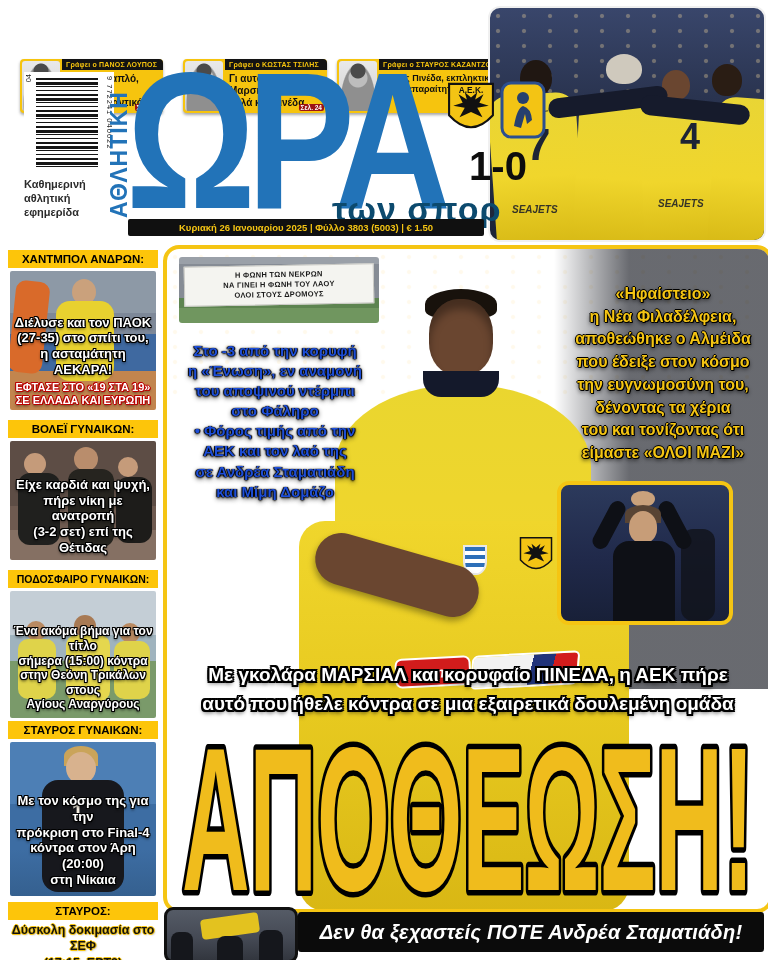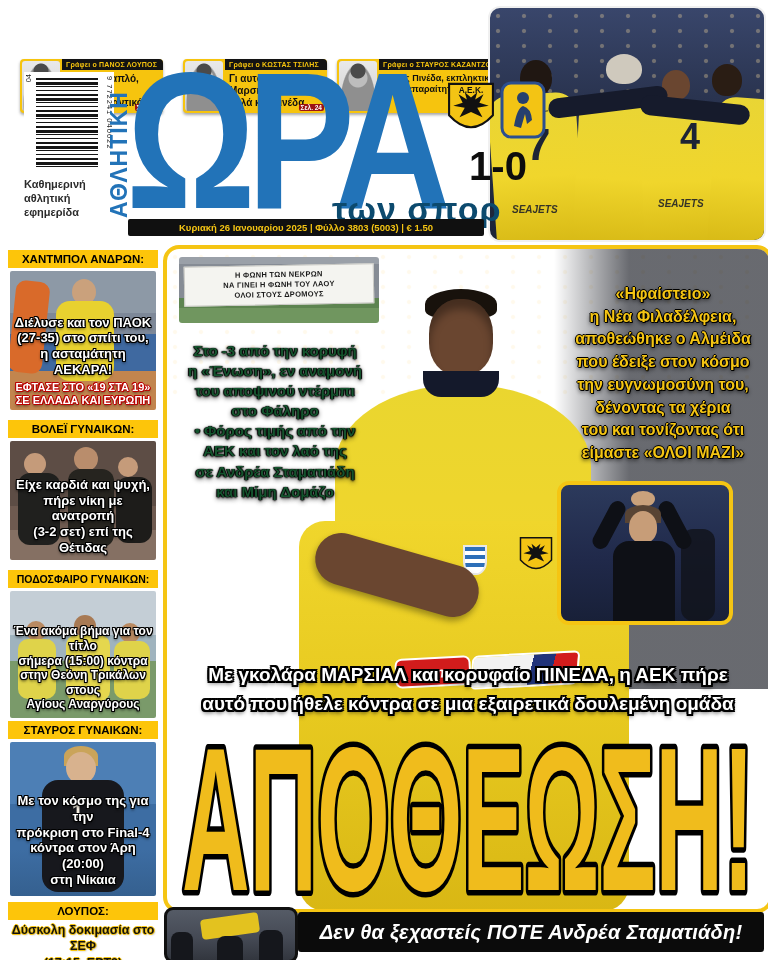--- a/index.html
+++ b/index.html
@@ -77,21 +77,21 @@
     overflow:hidden;background:
       radial-gradient(ellipse at 50% 16%, #415070 0%, #2b3document651 35%, #1a2338 70%),
       linear-gradient(180deg,#343f5e 0%,#1d2740 45%,#141c30 100%);}
   .shade-right{position:absolute;right:0;top:0;width:215px;height:440px;
     background:linear-gradient(90deg,transparent,rgba(4,7,16,.6) 35%);}
   .banner-inset{position:absolute;left:12px;top:8px;width:200px;height:66px;border-radius:3px;overflow:hidden;
     background:linear-gradient(180deg,#9aa0a8 0 10%,#868c95 10% 62%,#5d8450 62% 78%,#70965f 78% 100%);}
   .banner-cloth{position:absolute;left:5px;top:8px;right:5px;height:38px;background:#f4f4f0;
     transform:rotate(-1deg);border:1px solid #c9c9c4;display:flex;align-items:center;justify-content:center;}
   .banner-text{font-size:7.5px;font-weight:bold;color:#1a1a1a;text-align:center;line-height:1.35;letter-spacing:.3px;}
-  .deck-left{position:absolute;left:2px;top:92px;width:212px;text-align:center;color:#14532d;font-weight:bold;
+  .deck-left{position:absolute;left:2px;top:92px;width:212px;text-align:center;color:#1d4ed8;font-weight:bold;
     font-size:15px;line-height:1.34;
     text-shadow:0 1px 2px #000,0 2px 5px rgba(0,0,0,.9),1px 0 1px #000,-1px 0 1px #000;}
   .deck-right{position:absolute;left:396px;top:34px;width:200px;text-align:center;color:#f5c513;font-weight:bold;
     font-size:16px;line-height:1.42;
     text-shadow:1px 0 0 #000,-1px 0 0 #000,0 1px 0 #000,0 -1px 0 #000,1px 1px 0 #000,0 2px 4px rgba(0,0,0,.9);}
   .coach-inset{position:absolute;left:390px;top:232px;width:168px;height:136px;border:4px solid #f5c513;
     border-radius:12px;overflow:hidden;background:linear-gradient(180deg,#2c3a5c 0%,#20294a 55%,#182038 100%);}
   .coach-body{position:absolute;left:52px;top:56px;width:62px;height:80px;background:#0e1016;border-radius:16px 16px 0 0;}
   .coach-armL{position:absolute;left:40px;top:14px;width:16px;height:52px;background:#0e1016;border-radius:8px;transform:rotate(28deg);}
   .coach-armR{position:absolute;left:106px;top:14px;width:16px;height:52px;background:#0e1016;border-radius:8px;transform:rotate(-28deg);}
@@ -258,21 +258,21 @@
     <div class="blob" style="left:54px;top:4px;width:34px;height:20px;background:#caa45a;border-radius:50% 50% 0 0;"></div>
     <div class="blob" style="left:56px;top:10px;width:30px;height:32px;background:#d8b28e;border-radius:50%;"></div>
     <div class="blob" style="left:32px;top:38px;width:82px;height:112px;background:#17181d;border-radius:16px;"></div>
     <span class="blob" style="left:62px;top:58px;color:#f5efe2;font-weight:bold;font-size:20px;">1</span>
     <div class="sb-caption preline" style="bottom:8px;">Με τον κόσμο της για την
 πρόκριση στο Final-4
 κόντρα στον Άρη (20:00)
 στη Νίκαια</div>
   </div>
 
-  <div class="abs sb-header" style="top:902px;">ΛΟΥΠΟΣ:</div>
+  <div class="abs sb-header" style="top:902px;">ΣΤΑΥΡΟΣ:</div>
   <div class="abs sb-caption-basket preline">Δύσκολη δοκιμασία στο ΣΕΦ
 (17:15, ΕΡΤ3)</div>
 
   <div class="abs main-area">
     <div class="crowd-dots" style="height:150px;opacity:.5;"></div>
     <div class="shade-right"></div>
 
     <div class="banner-inset">
       <div class="banner-cloth">
         <div class="banner-text preline">Η ΦΩΝΗ ΤΩΝ ΝΕΚΡΩΝ

